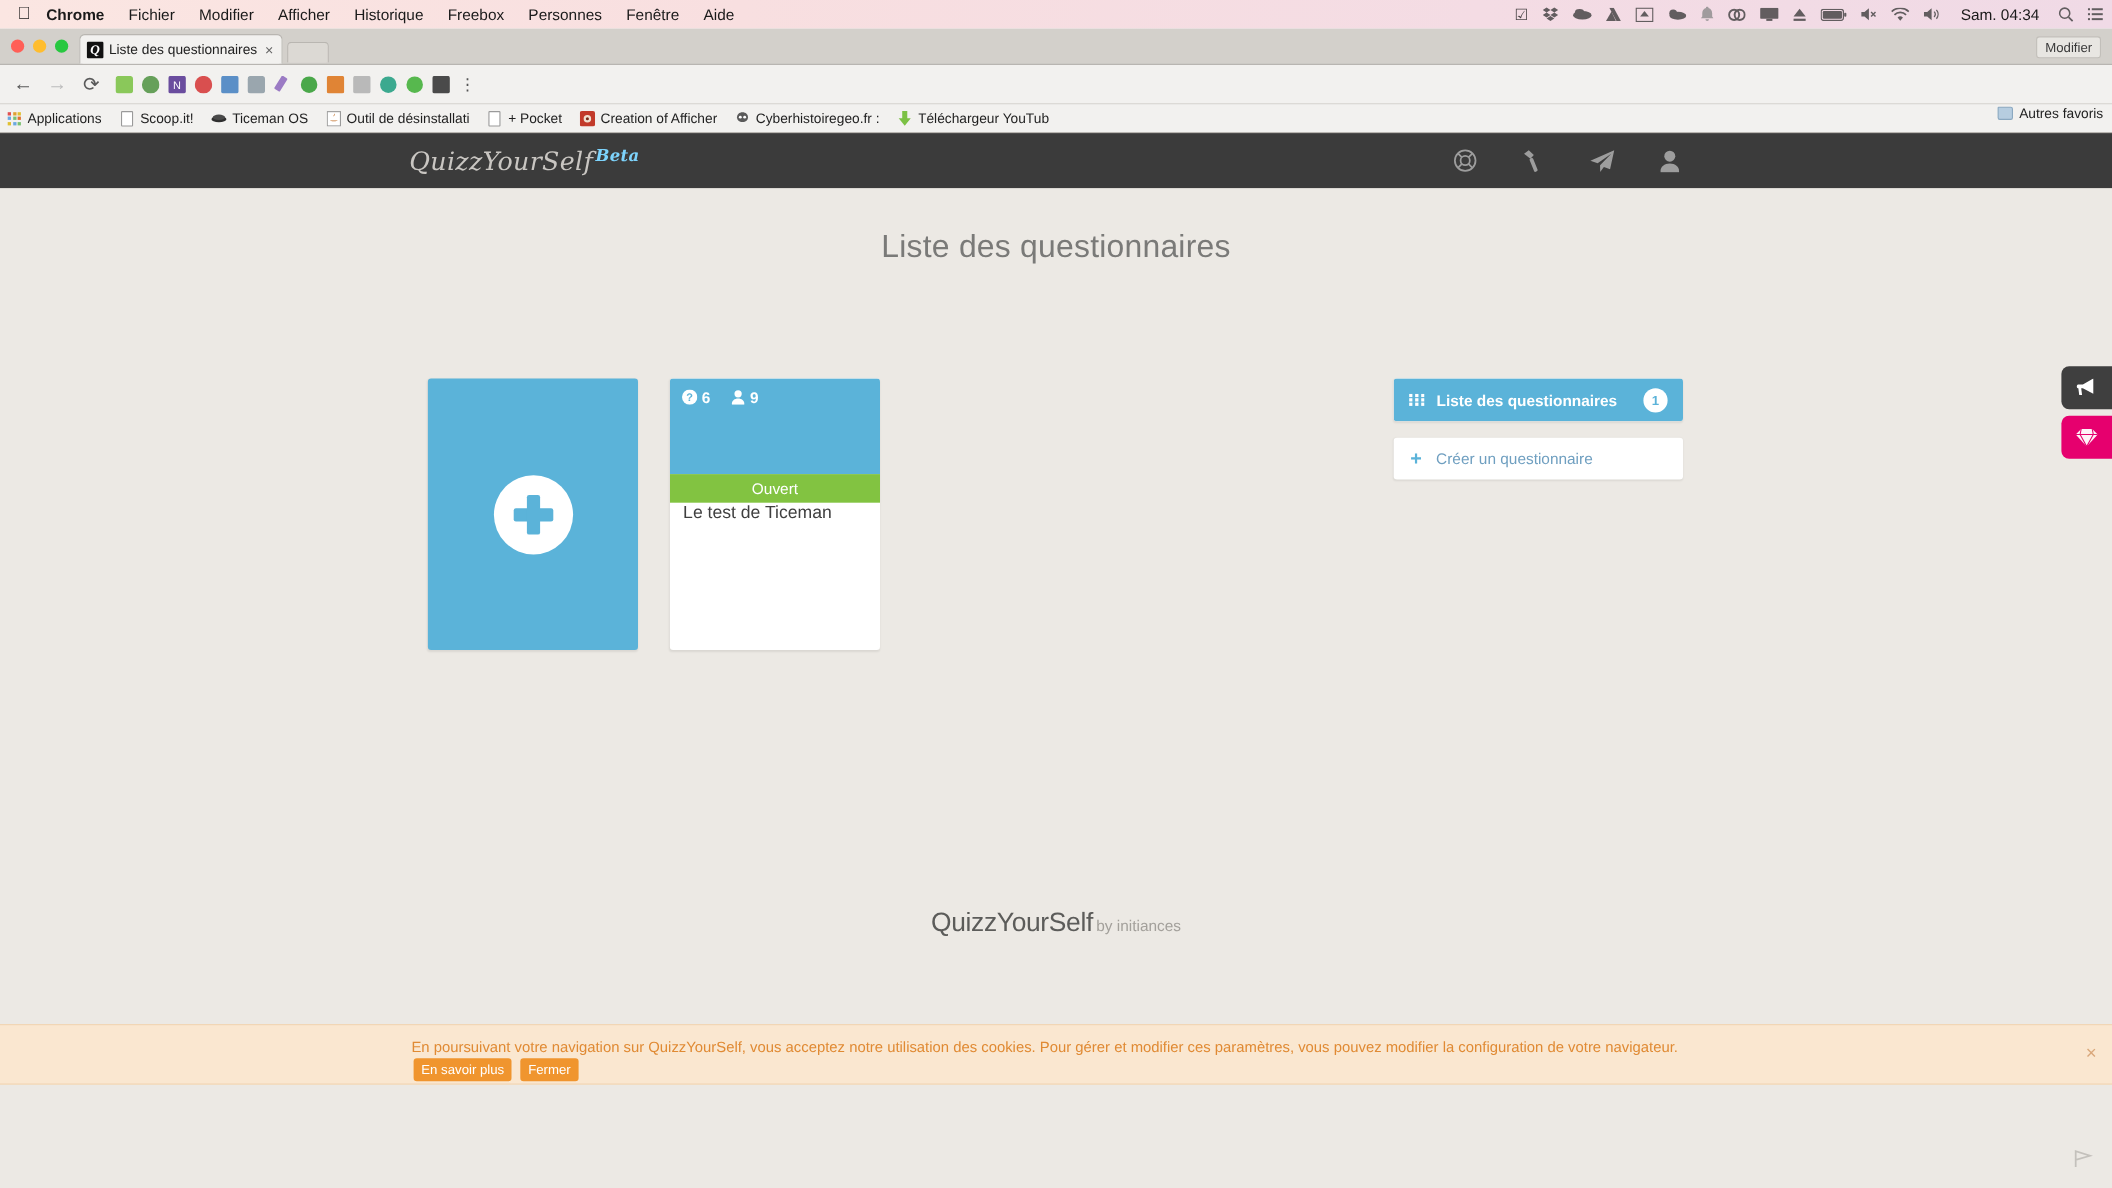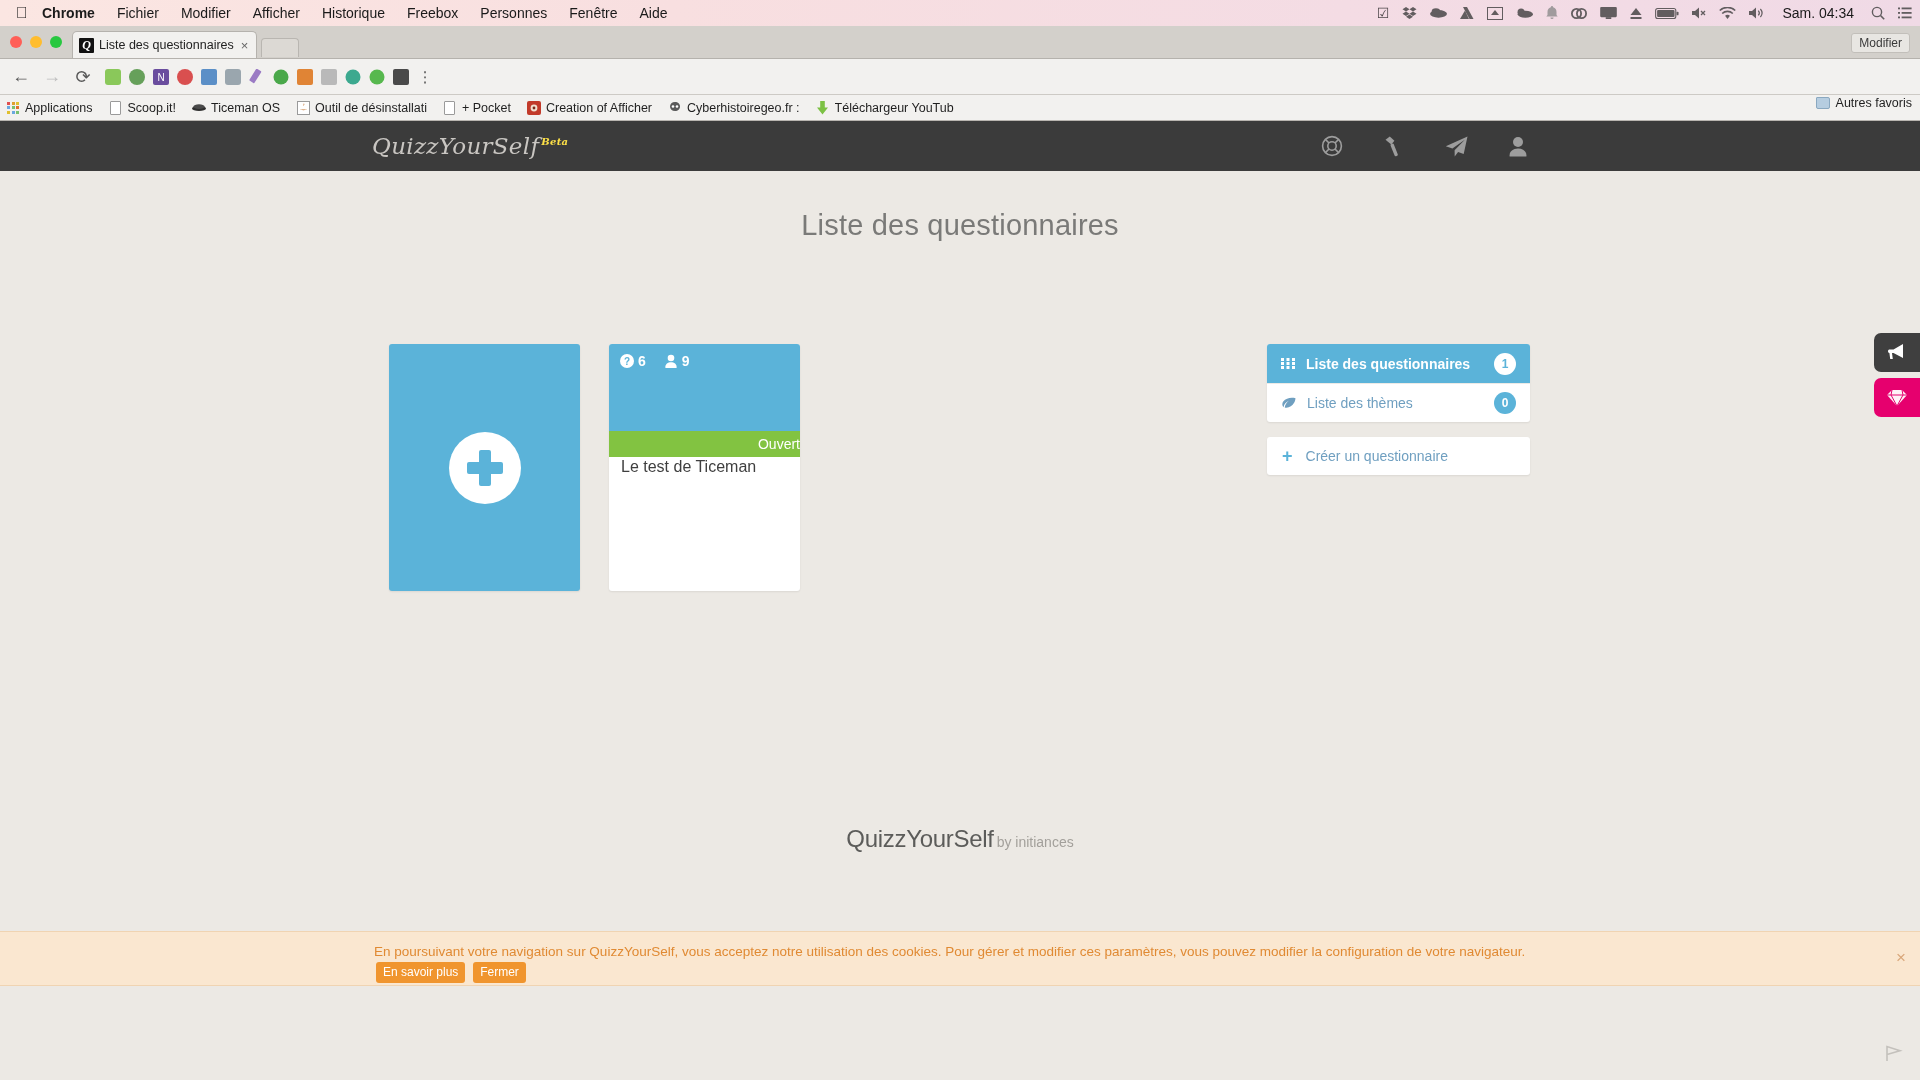--- a/index.html
+++ b/index.html
@@ -125,21 +125,21 @@
     position: relative;
   }
   .brand {
     position: absolute; left: 372px;
     font-family: "DejaVu Serif", serif;
     font-style: italic; font-size: 23px; color: #c9c6c2;
     letter-spacing: .3px; white-space: nowrap;
   }
   .brand .beta {
     font-family: "DejaVu Serif", serif;
-    color: #fde047; font-size: 10px; font-weight: bold;
+    color: #7dd3fc; font-size: 15px; font-weight: bold;
     margin-left: 2px; vertical-align: super;
   }
   .hdr-icons {
     position: absolute; right: 392px; display: flex; align-items: center; gap: 40px;
   }
   .hdr-icons .hi { color: #9d9d9d; display: block; }
 
   .page-title {
     text-align: center; color: #7a7a78;
     font-size: 29px; font-weight: normal;
@@ -169,21 +169,21 @@
   
   .card-quiz {
     position: absolute; left: 609px; top: 102px;
     width: 191px; height: 247px;
     background: #fff; border-radius: 3px; overflow: hidden;
     box-shadow: 0 1px 2px rgba(0,0,0,.08);
     display: flex; flex-direction: column;
   }
   .cq-top { background: #5bb3d9; height: 87px; padding: 9px 11px; display: flex; gap: 18px; align-items: flex-start; }
   .cq-stat { color: #fff; font-size: 14px; font-weight: bold; display: flex; align-items: center; gap: 4px; }
-  .cq-status { background: #82c341; color: #fff; text-align: right; font-size: 14px; padding: 5px 0; }
+  .cq-status { background: #82c341; color: #fff; text-align: center; font-size: 14px; padding: 5px 0; }
   .cq-body { padding: 1px 12px; color: #3f3f3f; font-size: 16px; flex: 1 1 auto; }
 
   
   .panel {
     position: absolute; left: 1267px; top: 102px; width: 263px;
   }
   .panel-list { background: #fff; border-radius: 3px; overflow: hidden; box-shadow: 0 1px 2px rgba(0,0,0,.08); }
   .p-row { height: 39px; display: flex; align-items: center; padding: 0 14px; gap: 11px; font-size: 14px; }
   .p-row.active { background: #5bb3d9; color: #fff; font-weight: bold; }
   .p-row:not(.active) { color: #6f9fc0; border-top: 1px solid #eceae6; }
@@ -619,29 +619,20 @@
                   <rect x="11" y="4" width="3" height="3"></rect>
                   <rect x="0" y="8" width="3" height="3"></rect>
                   <rect x="5.5" y="8" width="3" height="3"></rect>
                   <rect x="11" y="8" width="3" height="3"></rect>
                 </g>
               </svg>
           </span>
           <span class="p-label">Liste des questionnaires</span>
           <span class="badge">1</span>
         </div>
-        <div class="p-row">
-          <span>
-            <svg width="15" height="12" viewBox="0 0 15 12">
-                <path fill="#6f9fc0" d="M14.5 1.2C10 0 4.8 1.2 2.4 4.2c-1.6 2-1.4 4.5.2 6 .3-2.8 2.6-5.4 5.6-6.6-2.3 1.6-4 4-4.5 6.8 3.6 1 7.6-1.4 9.4-4.6.9-1.6 1.3-3.2 1.4-4.6z"></path>
-              </svg>
-          </span>
-          <span class="p-label">Liste des thèmes</span>
-          <span class="badge">0</span>
-        </div>
       </div>
       <div class="panel-create">
         <span class="plus">+</span>
         <span>Créer un questionnaire</span>
       </div>
     </div>
 
     <div class="footer-brand">
       <span class="fb-main">QuizzYourSelf</span><span class="fb-sub">by initiances</span>
     </div>

